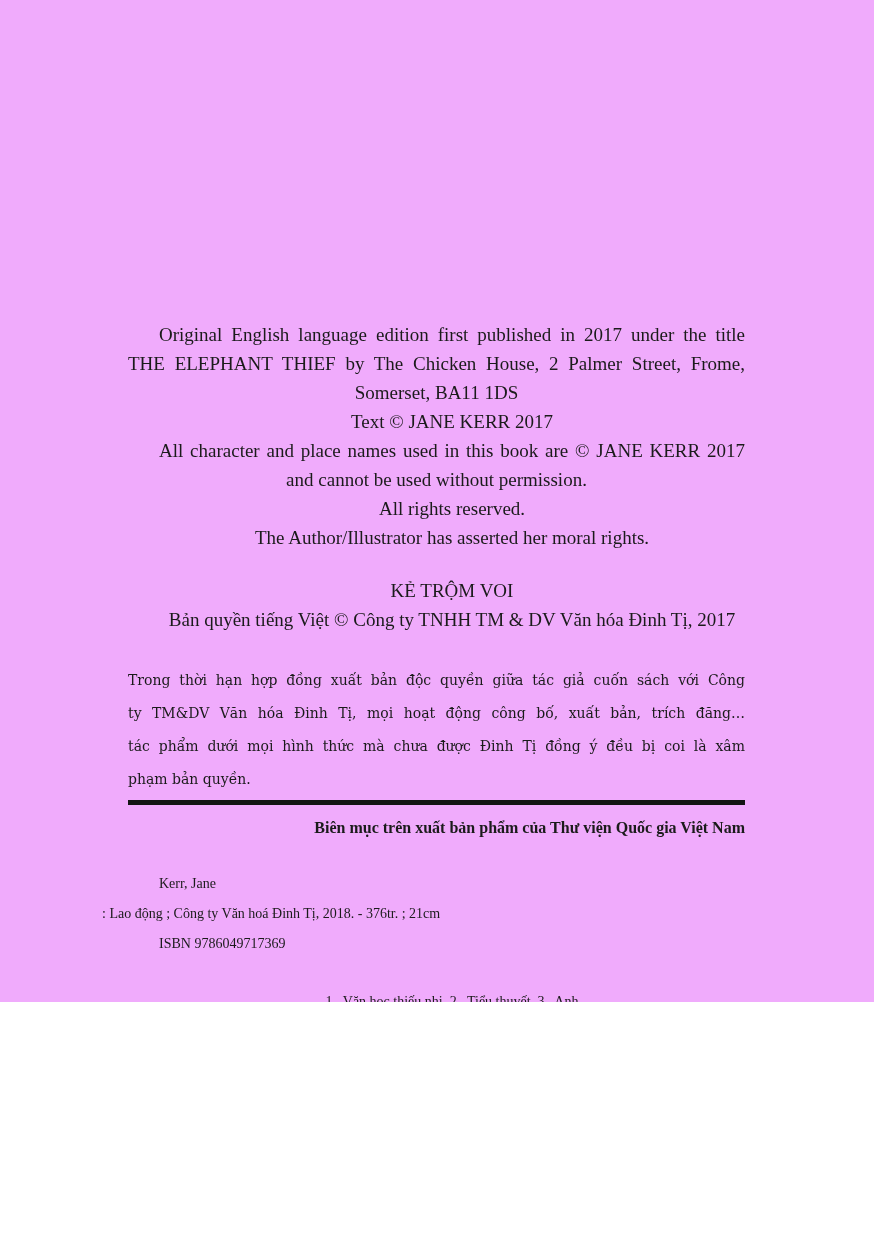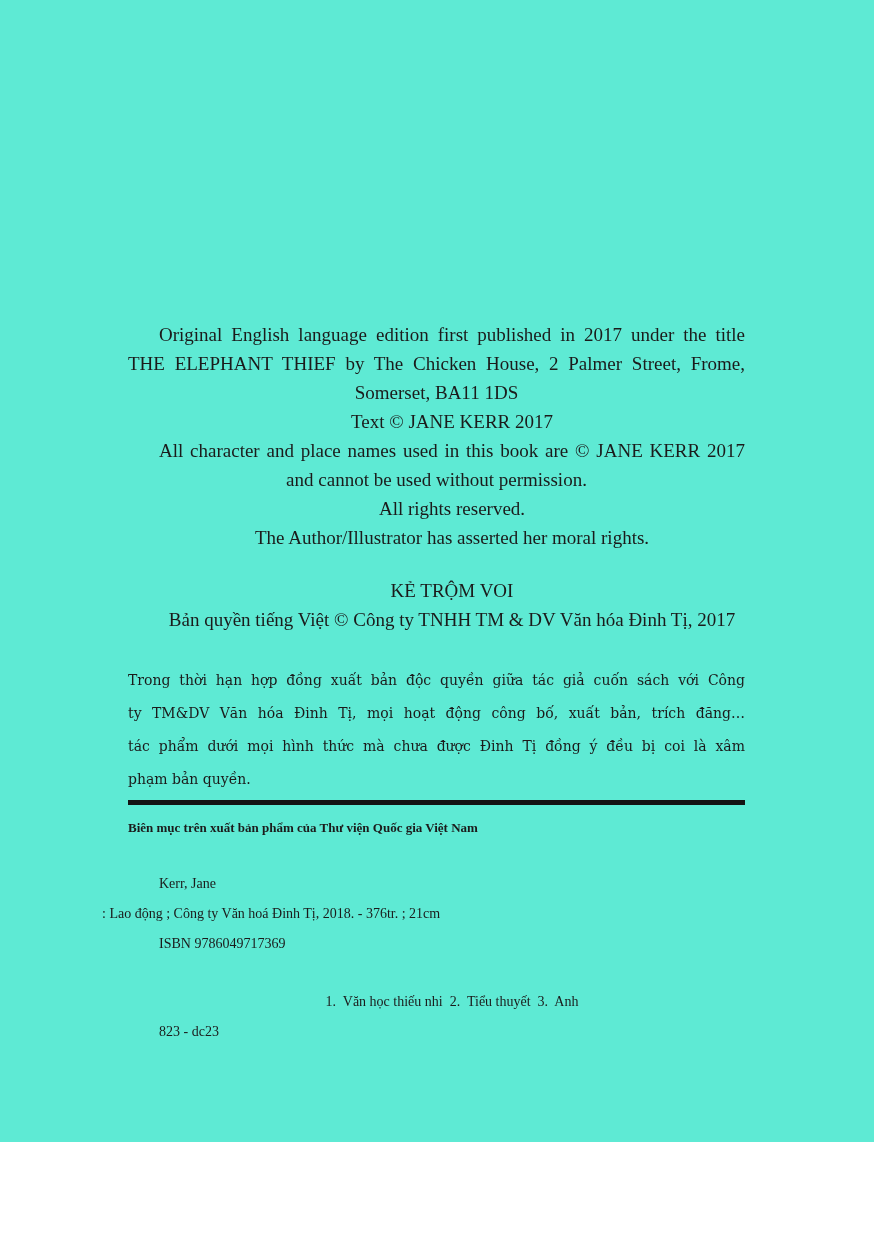--- a/index.html
+++ b/index.html
@@ -3,22 +3,22 @@
 <meta charset="utf-8">
 <style>
   html, body {
     margin: 0;
     padding: 0;
     background: #ffffff;
   }
   .page {
     position: relative;
     width: 874px;
-    height: 1142px;
-    background: #5eead4;
+    height: 1002px;
+    background: #f0abfc;
     overflow: hidden;
     text-decoration: underline;
   }
   .col {
     position: absolute;
     left: 128px;
     top: 320px;
     width: 617px;
     color: #1b1b1b;
   }
@@ -49,23 +49,23 @@
   .hang { margin-left: -26px; }
   .right { text-align: right; }
   .prewrap { white-space: pre-wrap; text-align: center; }
   .rule {
     height: 5px;
     background: #141414;
   }
   .cip-heading {
     font-family: "Liberation Serif", serif;
     font-weight: bold;
-    font-size: 13px;
+    font-size: 16px;
     line-height: 30px;
-    text-align: left;
+    text-align: right;
   }
   .sp4  { height: 4px; }
   .sp8  { height: 8px; }
   .sp24 { height: 24px; }
   .sp26 { height: 26px; }
   .sp28 { height: 28px; }
   .sp30 { height: 30px; }
 </style>
 </head>
 <body>

